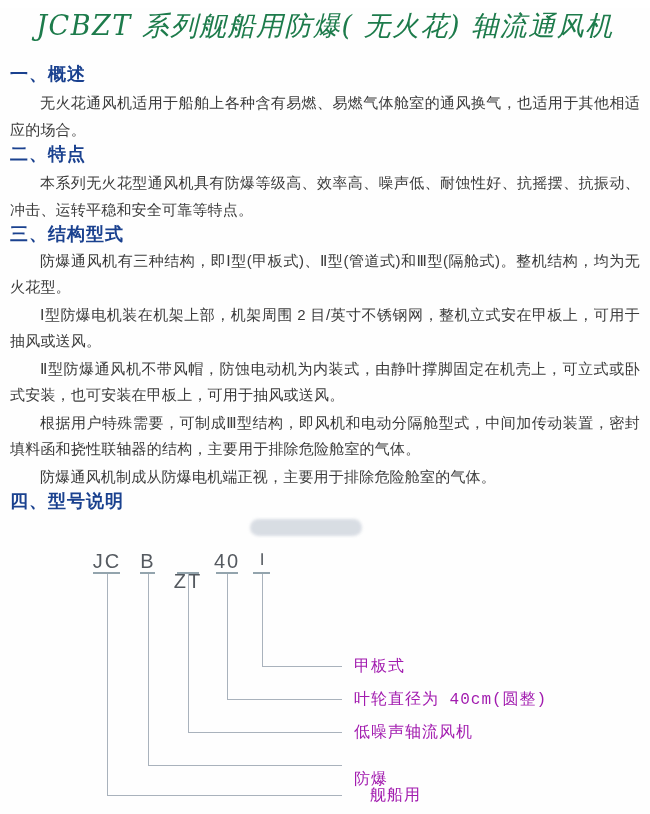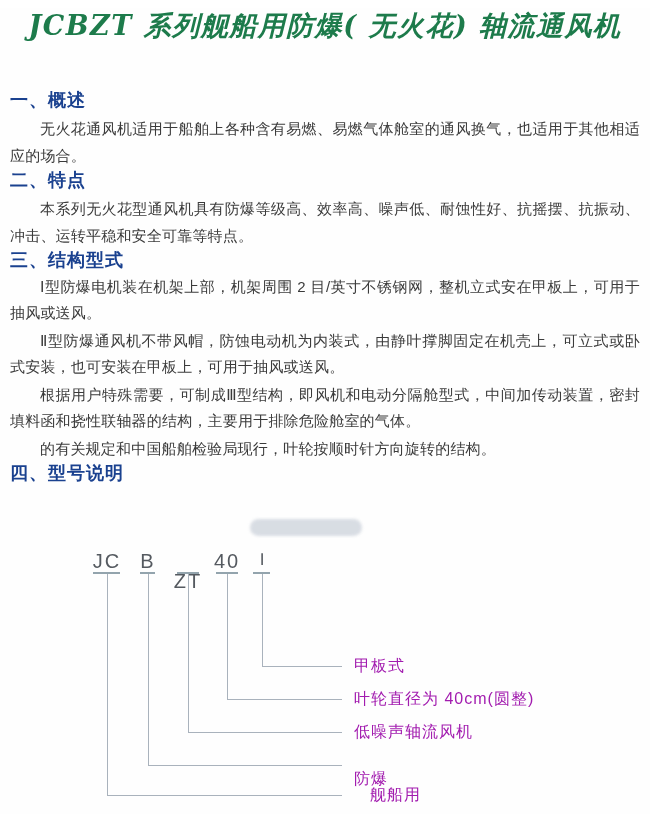--- a/index.html
+++ b/index.html
@@ -12,38 +12,38 @@
   .page {
     position: relative;
     width: 650px; height: 814px;
     background: #fefefe;
   }
   .doc-title {
     margin: 8px 0 0 0;
     text-align: center;
     font-family: "DejaVu Serif", serif;
     font-style: italic;
-    font-weight: bold;
+    font-weight: normal;
     font-size: 27px;
     letter-spacing: 1.5px;
     color: #1d7b4b;
     white-space: nowrap;
   }
   .content {
     padding: 0 10px;
   }
   h2.sec {
     font-size: 18px;
     font-weight: bold;
     color: #1a418f;
     margin: 0;
     line-height: 22px;
     letter-spacing: 1px;
   }
-  h2.first { margin-top: 45px; font-family: Liberation Serif, serif; }
+  h2.first { margin-top: 19px; font-family: Liberation Serif, serif; }
   p.body {
     margin: 4px 0 0 0;
     font-size: 15px;
     color: #3b3b3b;
     line-height: 27px;
     text-indent: 2em;
     text-align: justify;
     letter-spacing: 0.2px;
   }
   p.tight { line-height: 25.5px; margin: 3px 0 0 0; }
@@ -101,24 +101,25 @@
   <h1 class="doc-title">JCBZT 系列舰船用防爆( 无火花) 轴流通风机</h1>
 
   <div class="content">
     <h2 class="sec first">一、概述</h2>
     <p class="body">无火花通风机适用于船舶上各种含有易燃、易燃气体舱室的通风换气，也适用于其他相适应的场合。</p>
 
     <h2 class="sec">二、特点</h2>
     <p class="body">本系列无火花型通风机具有防爆等级高、效率高、噪声低、耐蚀性好、抗摇摆、抗振动、冲击、运转平稳和安全可靠等特点。</p>
 
     <h2 class="sec">三、结构型式</h2>
+    <p class="body tight">防爆通风机有三种结构，即Ⅰ型(甲板式)、Ⅱ型(管道式)和Ⅲ型(隔舱式)。整机结构，均为无火花型。</p>
     <p class="body tight">Ⅰ型防爆电机装在机架上部，机架周围 2 目/英寸不锈钢网，整机立式安在甲板上，可用于抽风或送风。</p>
     <p class="body tight">Ⅱ型防爆通风机不带风帽，防蚀电动机为内装式，由静叶撑脚固定在机壳上，可立式或卧式安装，也可安装在甲板上，可用于抽风或送风。</p>
     <p class="body tight">根据用户特殊需要，可制成Ⅲ型结构，即风机和电动分隔舱型式，中间加传动装置，密封填料函和挠性联轴器的结构，主要用于排除危险舱室的气体。</p>
-    <p class="body tight">的有关规定和中国船舶检验局现行，叶轮按顺时针方向旋转的结构。</p>
+    <p class="body tight">防爆通风机制成从防爆电机端正视，主要用于排除危险舱室的气体。</p>
 
     <h2 class="sec">四、型号说明</h2>
   </div>
 
   <div class="smudge"></div>
 
   <div class="diagram">
 
     <span class="code" style="left:107px;">JC</span>
     <span class="code" style="left:148px;">B</span>
@@ -138,19 +139,19 @@
     <div class="vline" style="left:148px;height:191px;"></div>
     <div class="vline" style="left:107px;height:221px;"></div>
 
     <div class="hline" style="top:658px;left:262px;width:80px;"></div>
     <div class="hline" style="top:691px;left:227px;width:115px;"></div>
     <div class="hline" style="top:724px;left:188px;width:154px;"></div>
     <div class="hline" style="top:757px;left:148px;width:194px;"></div>
     <div class="hline" style="top:787px;left:107px;width:235px;"></div>
 
     <span class="dlabel" style="top:648px;">甲板式</span>
-    <span class="dlabel" style="top:681px;">叶轮直径为 40cm(圆整)</span>
+    <span class="dlabel" style="top:681px;font-family:Liberation Mono, monospace;">叶轮直径为 40cm(圆整)</span>
     <span class="dlabel" style="top:714px;text-align:right;">低噪声轴流风机</span>
     <span class="dlabel" style="top:761px;">防爆</span>
     <span class="dlabel" style="top:777px;margin-left:16px;">舰船用</span>
   </div>
 
 </div>
 
 </body></html>

